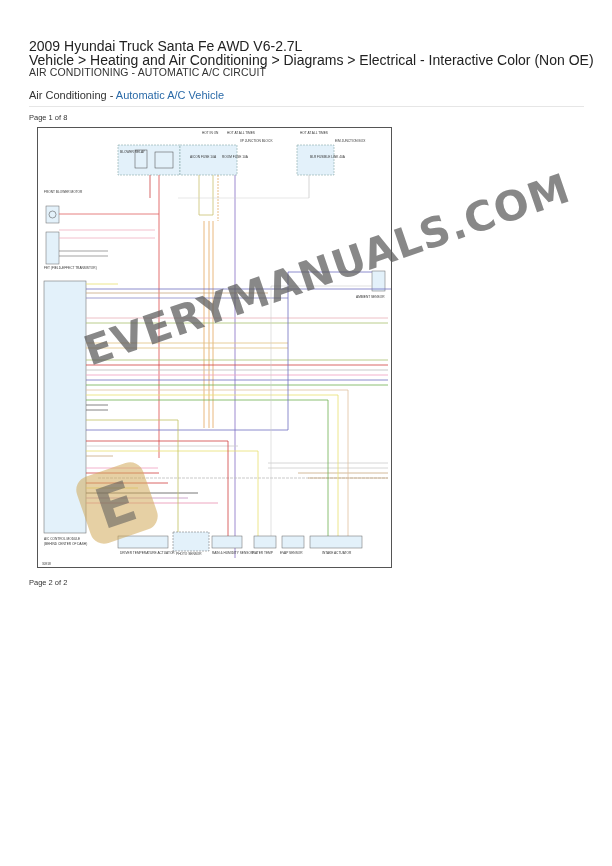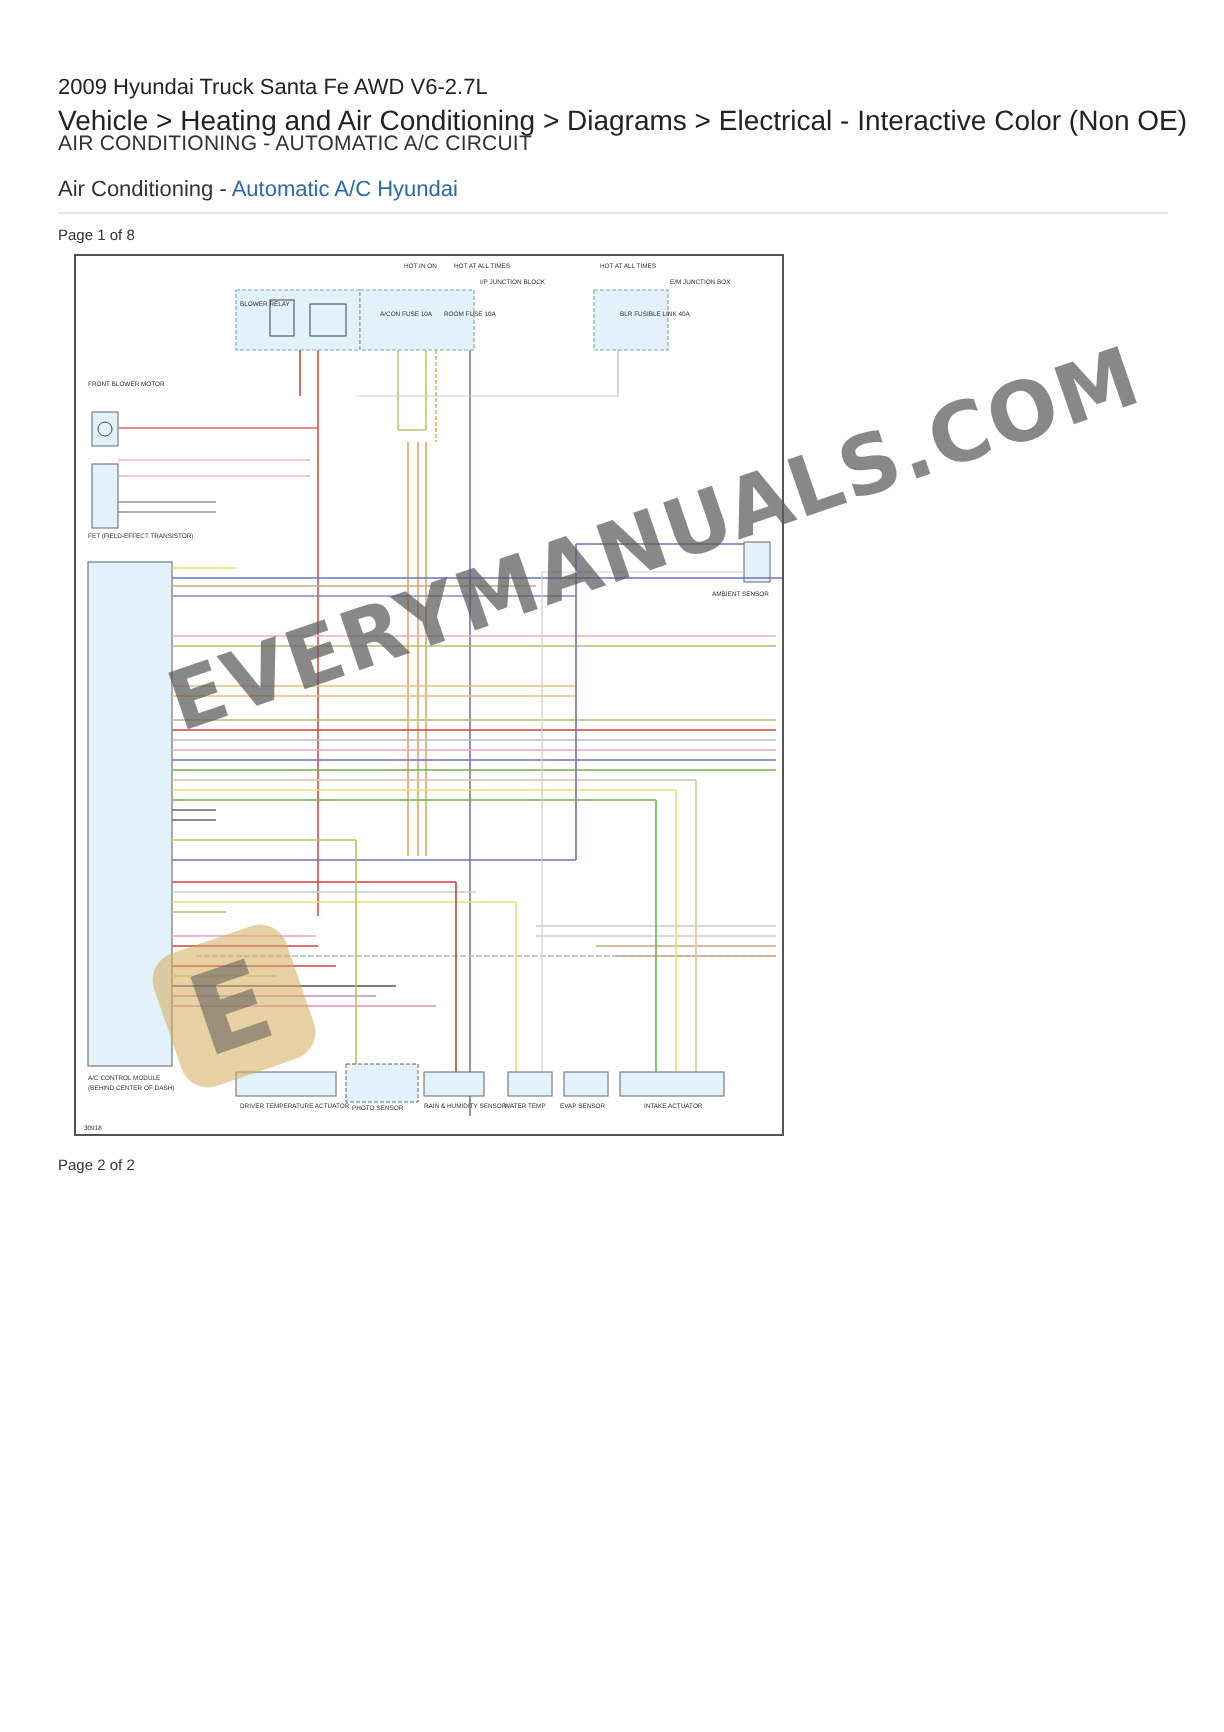--- a/index.html
+++ b/index.html
@@ -1,18 +1,18 @@
 <!DOCTYPE html>
 <html><head>
   <meta charset="utf-8">
   <style>
     html, body { margin: 0; padding: 0; background: #ffffff; }
     body { width: 612px; height: 866px; position: relative; overflow: hidden;
       font-family: "Liberation Sans", sans-serif; color: #222; }
-    .hdr-vehicle { position: absolute; left: 29px; top: 38px; font-size: 11px; color: #222; }
+    .hdr-vehicle { position: absolute; left: 29px; top: 38px; font-size: 14px; color: #222; }
     .hdr-breadcrumb { position: absolute; left: 29px; top: 52px; font-size: 14px; color: #222; }
     .hdr-title { position: absolute; left: 29px; top: 66px; font-size: 10.5px; color: #333; letter-spacing: 0.1px; }
     .sec-title { position: absolute; left: 29px; top: 89px; font-size: 11px; color: #333; }
     .sec-title .link { color: #2a6aa8; }
     .sec-rule { position: absolute; left: 29px; top: 106px; width: 555px; height: 1px; background: #e6e6e6; }
     .page-label { position: absolute; left: 29px; font-size: 7.5px; color: #333; }
     .diagram { position: absolute; left: 37px; top: 127px; width: 355px; height: 441px;
       border: 1px solid #555; background: #fff; box-sizing: border-box; overflow: hidden; }
     .diagram svg { position: absolute; left: 0; top: 0; }
     .lbl { font-family: "Liberation Sans", sans-serif; font-size: 3.2px; fill: #333; }
@@ -25,21 +25,21 @@
       font-weight: bold; font-size: 56px; color: rgba(90,90,90,0.55); }
   </style>
 </head>
 <body>
 
 <div class="hdr-vehicle">2009 Hyundai Truck Santa Fe AWD V6-2.7L</div>
 <div class="hdr-breadcrumb">Vehicle &gt; Heating and Air Conditioning &gt; Diagrams &gt; Electrical - Interactive Color (Non OE)</div>
 <div class="hdr-title">AIR CONDITIONING - AUTOMATIC A/C CIRCUIT</div>
 
 <div class="sec-title">
-  <span>Air Conditioning - </span><span class="link">Automatic A/C Hyundai</span>
+  <span>Air Conditioning - </span><span class="link">Automatic A/C Vehicle</span>
 </div>
 <div class="sec-rule"></div>
 
 <div class="page-label" style="top:113px;">Page 1 of 8</div>
 
 <div class="diagram">
   <svg width="355" height="441" viewBox="0 0 355 441" xmlns="http://www.w3.org/2000/svg">
 
     <rect x="80" y="17" width="62" height="30" fill="#e3f1fa" stroke="#8aa" stroke-dasharray="2,1" stroke-width="0.6"></rect>
     <rect x="142" y="17" width="57" height="30" fill="#e3f1fa" stroke="#8aa" stroke-dasharray="2,1" stroke-width="0.6"></rect>

